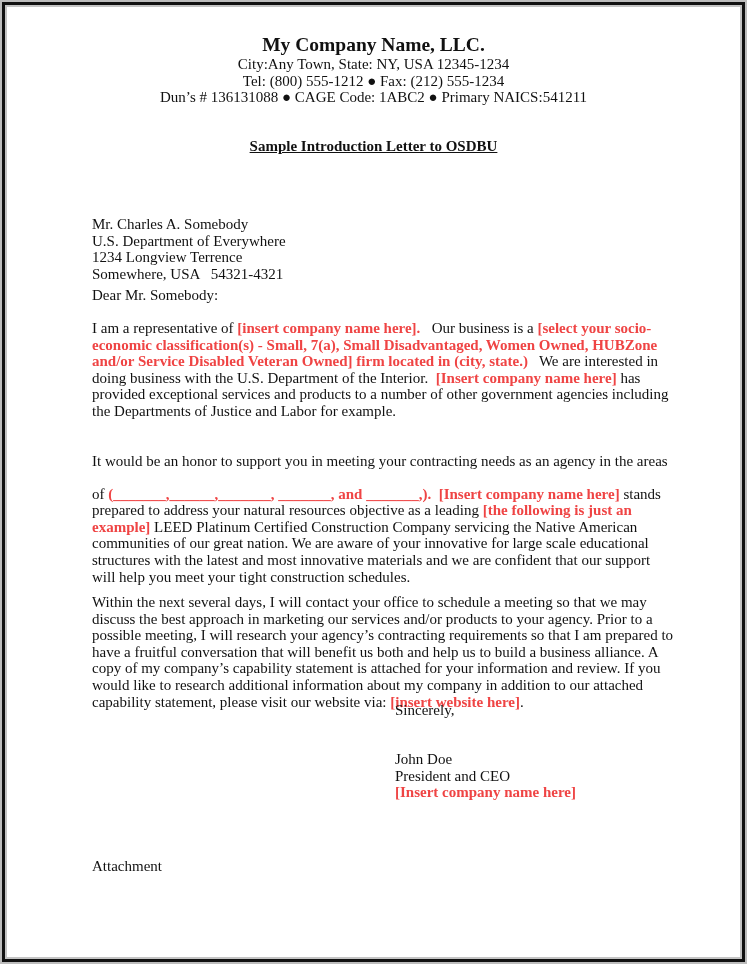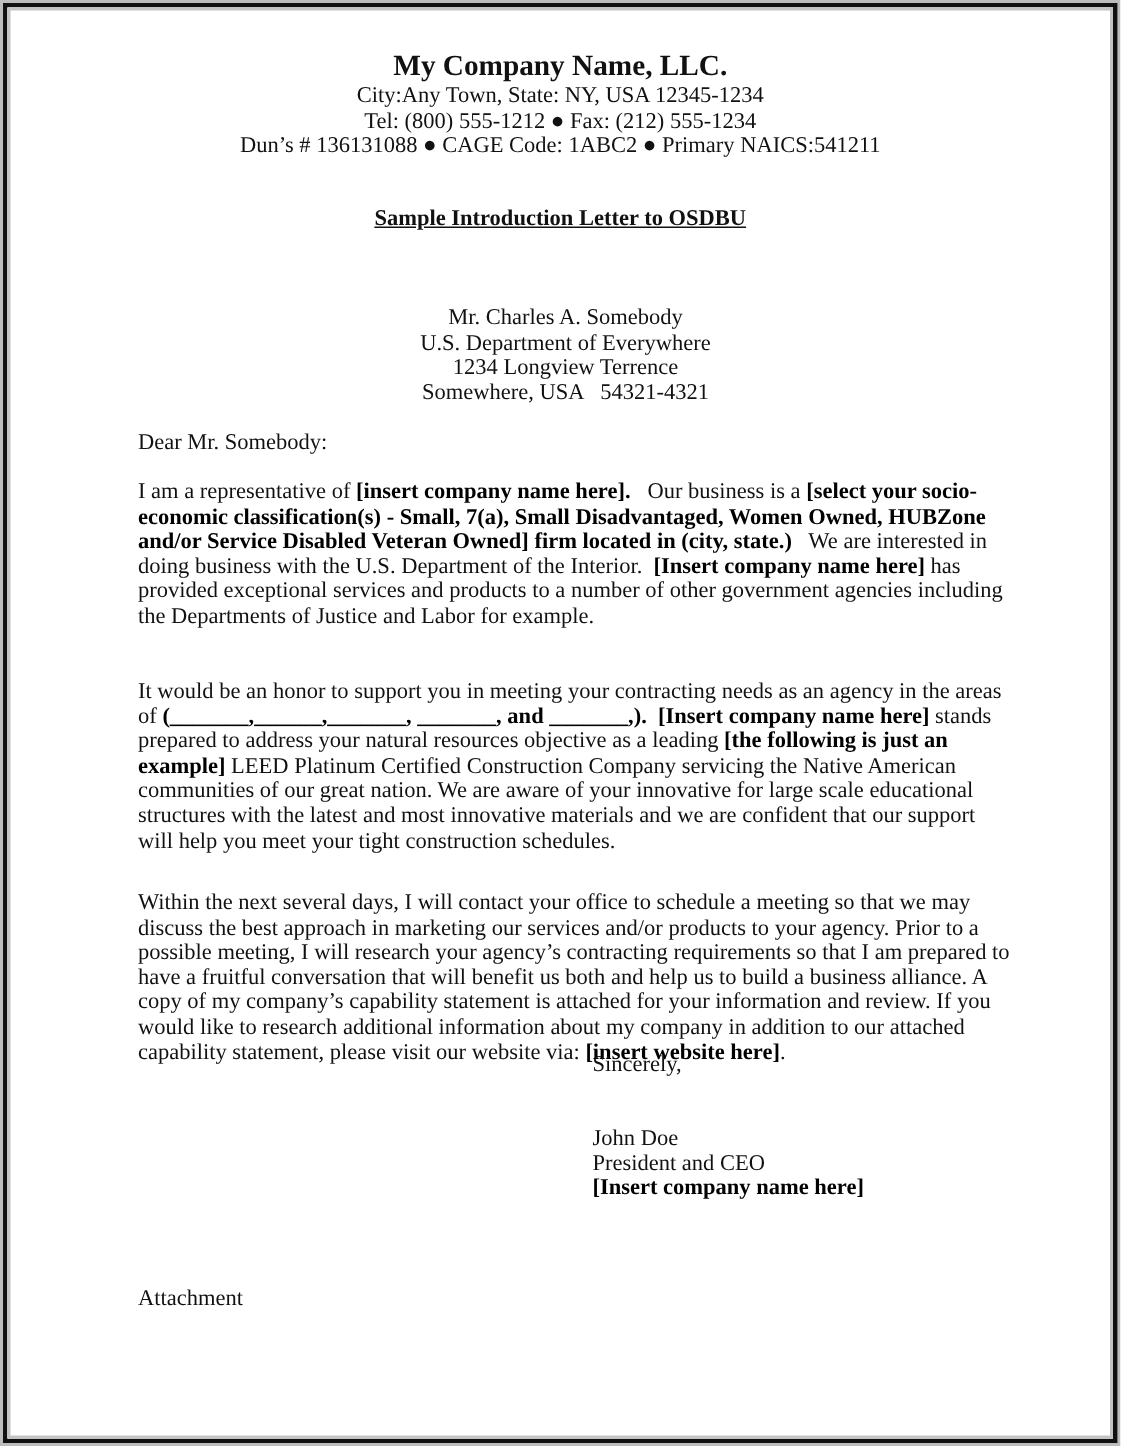--- a/index.html
+++ b/index.html
@@ -64,36 +64,36 @@
       font-weight: bold;
       text-decoration: underline;
     }
     .block {
       position: absolute;
       left: 92px;
       width: 570px;
       font-size: 15px;
       line-height: 16.6px;
     }
-    .recipient { top: 204px; text-align: center; }
+    .recipient { top: 216px; }
     .salutation { top: 287px; }
     .para1 { top: 320px; }
     .para2 { top: 453px; }
     .para3 { top: 594px; }
     .closing {
       position: absolute;
       left: 395px;
       font-size: 15px;
       line-height: 16.6px;
     }
     .sincerely { top: 702px; }
     .signature { top: 751px; }
     .attachment { top: 858px; }
     .ph {
-      color: #000000;
+      color: #ef4444;
       font-weight: bold;
     }
     .line { display: block; white-space: nowrap; }
   </style>
 </head>
 <body>
 
 <div class="frame-outer"></div>
 <div class="frame-mid"></div>
 <div class="frame-inner"></div>
@@ -122,21 +122,21 @@
     <span class="line" style="white-space: pre;"><span>I am a representative of </span><span class="ph">[insert company name here].</span><span>   Our business is a </span><span class="ph">[select your socio-</span></span>
     <span class="line ph">economic classification(s) - Small, 7(a), Small Disadvantaged, Women Owned, HUBZone</span>
     <span class="line" style="white-space: pre;"><span class="ph">and/or Service Disabled Veteran Owned] firm located in (city, state.)</span><span>   We are interested in</span></span>
     <span class="line" style="white-space: pre;"><span>doing business with the U.S. Department of the Interior.  </span><span class="ph">[Insert company name here]</span><span> has</span></span>
     <span class="line">provided exceptional services and products to a number of other government agencies including</span>
     <span class="line">the Departments of Justice and Labor for example.</span>
   </div>
 
   <div class="block para2">
     <span class="line">It would be an honor to support you in meeting your contracting needs as an agency in the areas</span>
-    <span class="line" style="white-space: pre;"><span>of </span><span class="ph">(_______,______,_______, _______, and _______,).</span><span>  </span><span class="ph">[Insert company name here]</span><span> stands</span></span>
+    <span class="line" style="white-space: pre; margin-top: 16px;"><span>of </span><span class="ph">(_______,______,_______, _______, and _______,).</span><span>  </span><span class="ph">[Insert company name here]</span><span> stands</span></span>
     <span class="line" style="white-space: pre;"><span>prepared to address your natural resources objective as a leading </span><span class="ph">[the following is just an</span></span>
     <span class="line" style="white-space: pre;"><span class="ph">example]</span><span> LEED Platinum Certified Construction Company servicing the Native American</span></span>
     <span class="line">communities of our great nation.  We are aware of your innovative for large scale educational</span>
     <span class="line">structures with the latest and most innovative materials and we are confident that our support</span>
     <span class="line">will help you meet your tight construction schedules.</span>
   </div>
 
   <div class="block para3">
     <span class="line">Within the next several days, I will contact your office to schedule a meeting so that we may</span>
     <span class="line">discuss the best approach in marketing our services and/or products to your agency.  Prior to a</span>

